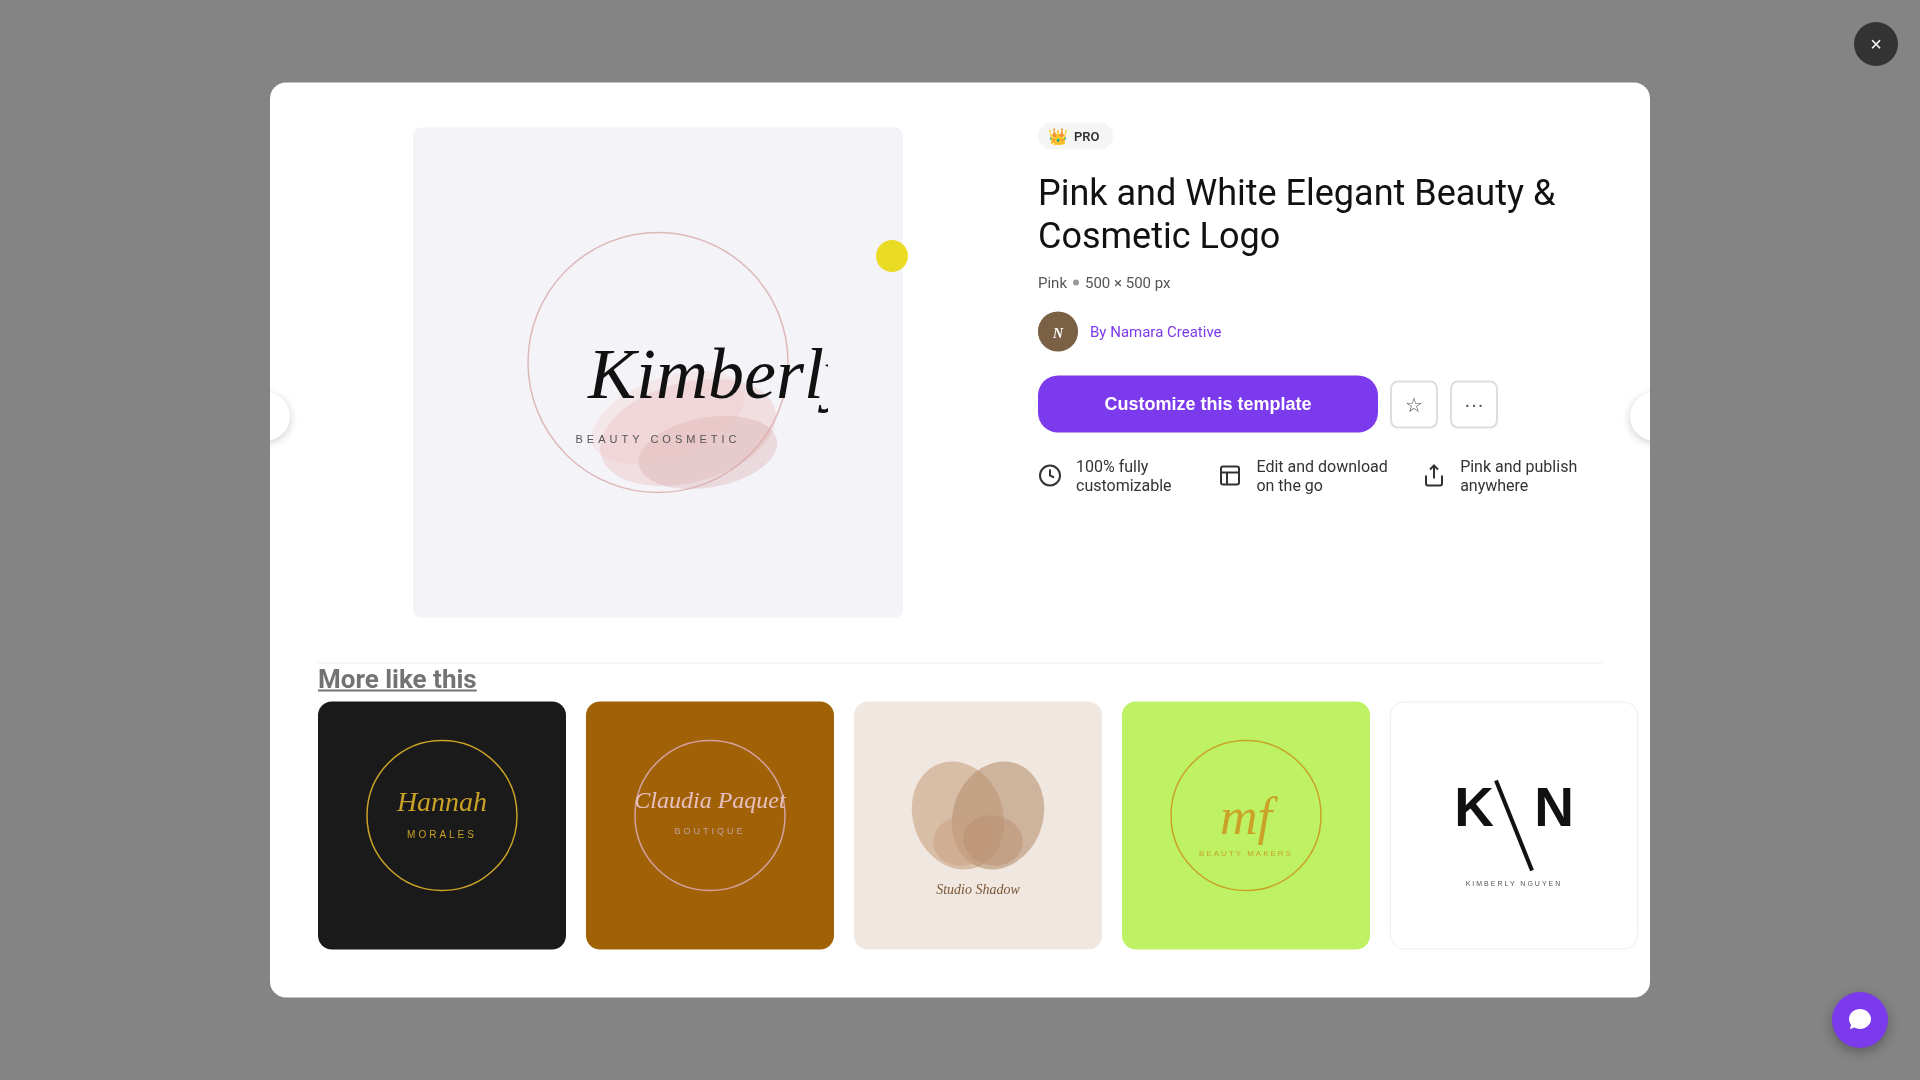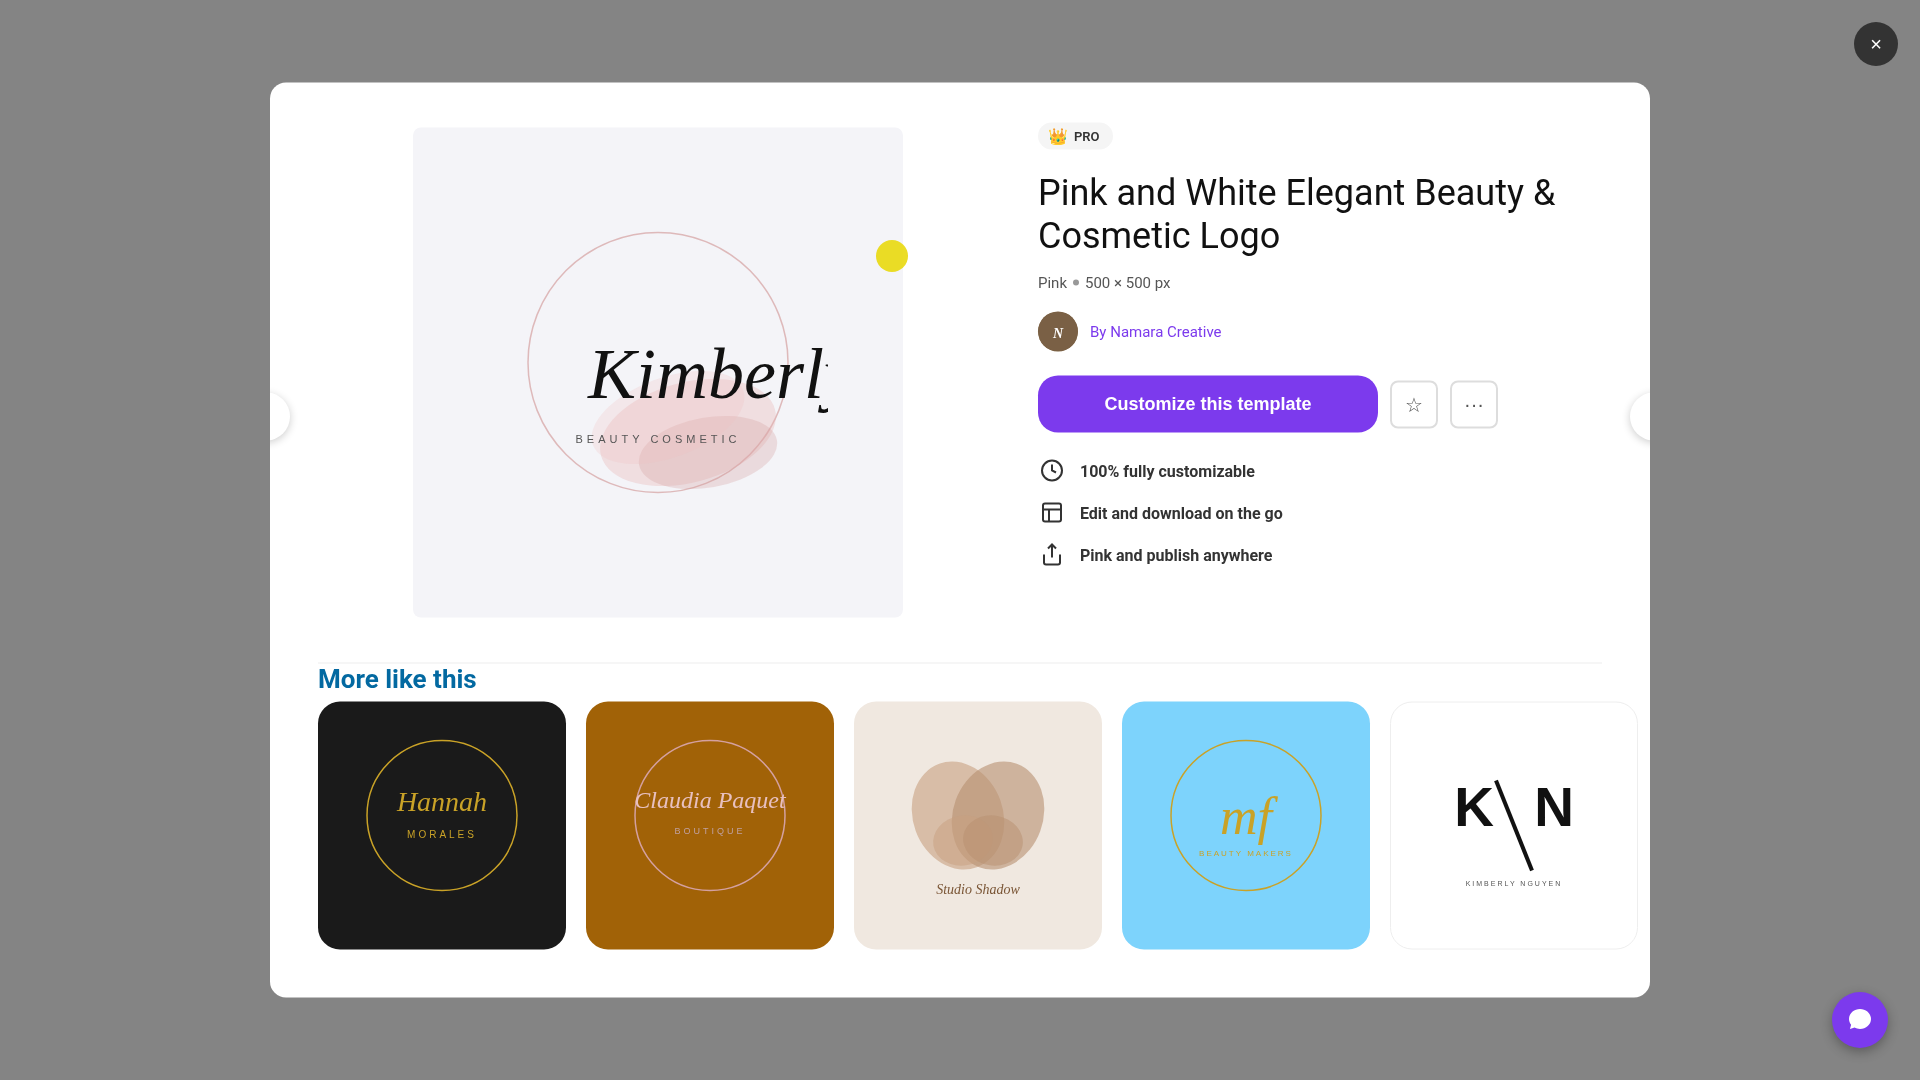--- a/index.html
+++ b/index.html
@@ -215,24 +215,23 @@
       display: flex;
       align-items: center;
       justify-content: center;
       cursor: pointer;
       font-size: 20px;
       color: #555;
     }
 
     .features-list {
       display: flex;
-      flex-direction: column;
+      flex-direction: row;
       gap: 14px;
       margin-top: 8px;
-      font-weight: bold;
     }
 
     .feature-item {
       display: flex;
       align-items: center;
       gap: 14px;
       font-size: 16px;
       color: #333;
     }
 
@@ -247,50 +246,51 @@
     }
 
     
     .more-section {
       padding: 0 48px 48px 48px;
     }
 
     .more-title {
       font-size: 26px;
       font-weight: 700;
-      color: #0369a1;
+      color: #737373;
       margin-bottom: 8px;
+      text-decoration: underline;
     }
 
     .more-grid {
       display: flex;
       gap: 20px;
       overflow-x: visible;
     }
 
     .more-card {
       flex: 0 0 248px;
       height: 248px;
-      border-radius: 22px;
+      border-radius: 14px;
       overflow: hidden;
       cursor: pointer;
       position: relative;
     }
 
     .card-dark {
       background: #1a1a1a;
     }
     .card-dark2 {
       background: #a16207;
     }
     .card-light {
       background: #f0e8e0;
     }
     .card-dark3 {
-      background: #7dd3fc;
+      background: #bef264;
     }
     .card-light2 {
       background: #fff;
       border: 1px solid #eee;
     }
 
     
     .card-content {
       width: 100%;
       height: 100%;

